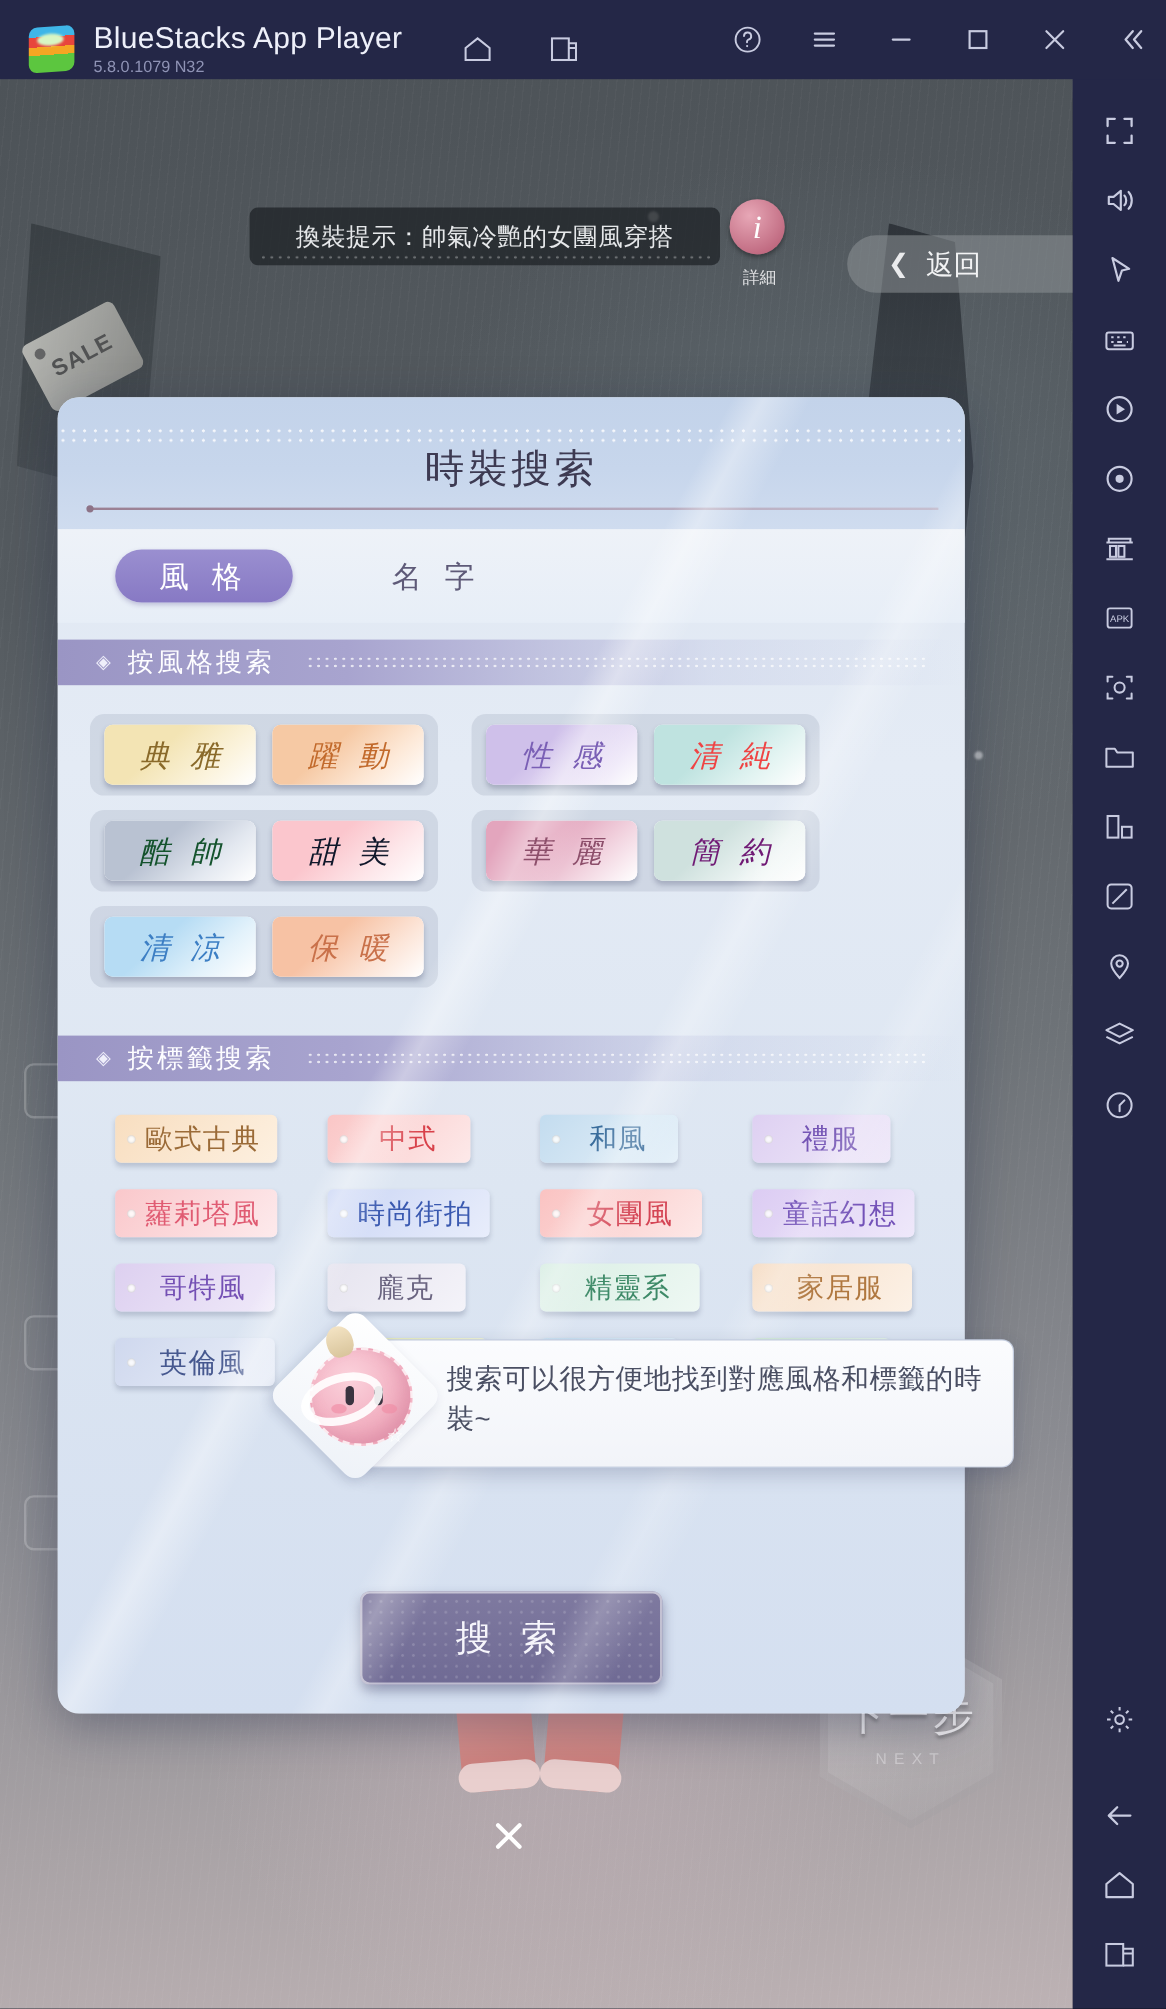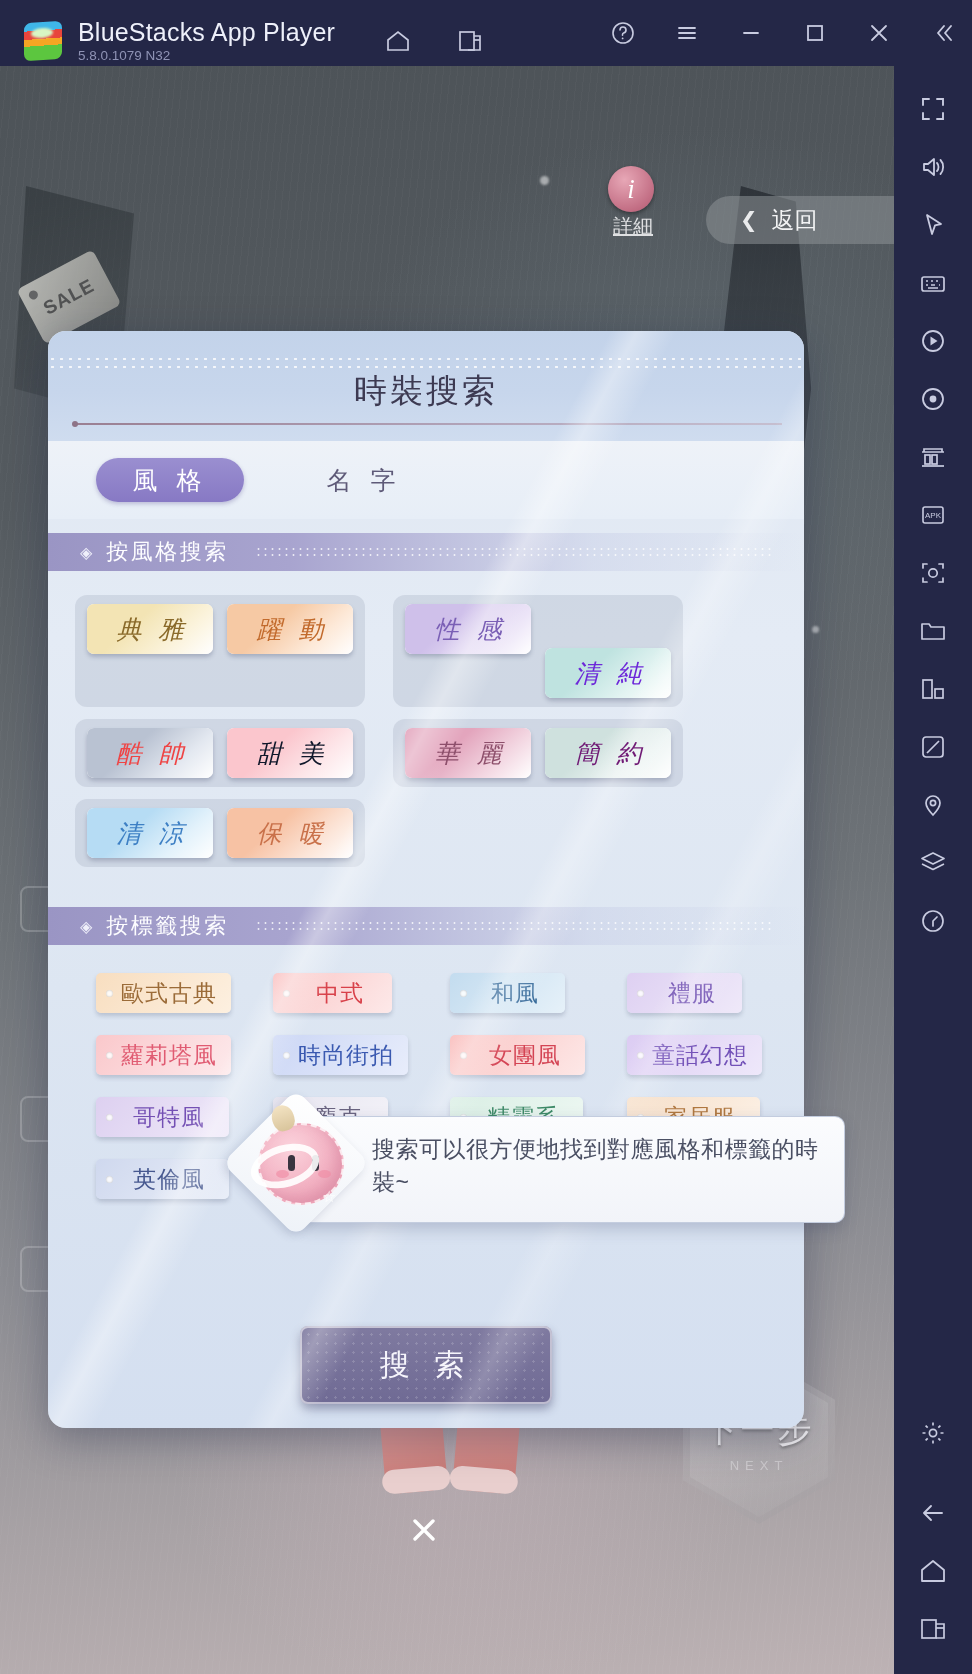--- a/index.html
+++ b/index.html
@@ -95,21 +95,21 @@
     background-size:7px 3px;
   }
   #detail-btn{ position:absolute; left:608px; top:100px; width:50px; text-align:center; cursor:pointer;}
   #detail-circle{
     width:46px;height:46px;border-radius:50%;
     background:radial-gradient(circle at 36% 30%, #e7a7b6, #b3566f);
     box-shadow:0 2px 4px rgba(0,0,0,.4);
     display:flex;align-items:center;justify-content:center;
     color:#fff; font-size:27px; font-style:italic; font-family:"Liberation Serif",serif;
   }
-  #detail-label{ color:#dfe0e2; font-size:20px; margin-top:1px;text-decoration:underline; }
+  #detail-label{ color:#dfe0e2; font-size:14px; margin-top:11px; }
 
   #back-btn{
     position:absolute; left:706px; top:130px; width:190px; height:48px;
     background:rgba(140,145,150,.55); border-radius:26px 0 0 26px;
     display:flex;align-items:center; gap:14px; padding-left:34px;
     color:#f2f3f4; font-size:23px; cursor:pointer;
   }
   #back-btn .chev{ font-size:21px; opacity:.95; }
 
   
@@ -367,20 +367,21 @@
 
   <div id="sil-left"></div>
   <div id="sil-right"></div>
 
   <div id="sale-tag">SALE</div>
 
   <div class="ghost-ico" style="top:820px;"></div>
   <div class="ghost-ico" style="top:1030px;"></div>
   <div class="ghost-ico" style="top:1180px;"></div>
 
+  <div id="hint-banner">換裝提示：帥氣冷艷的女團風穿搭</div>
 
   <div id="detail-btn">
     <div id="detail-circle">i</div>
     <div id="detail-label">詳細</div>
   </div>
 
   <div id="back-btn">
     <span class="chev">❮</span>
     <span>返回</span>
   </div>
@@ -427,28 +428,28 @@
               <span>典 雅</span>
             </div>
           <div class="sbtn" style="--c1:#f6c9a4;--c2:#fde9d8;color:#c26a2c;">
               <span>躍 動</span>
             </div>
         </div>
         <div class="style-group">
           <div class="sbtn" style="--c1:#cfc0ea;--c2:#ebe3f7;color:#7a5fb5;">
               <span>性 感</span>
             </div>
-          <div class="sbtn" style="--c1:#bfe3e0;--c2:#e3f4f2;color:#6d28d9;margin-top:44px;">
+          <div class="sbtn" style="--c1:#bfe3e0;--c2:#e3f4f2;color:#ef4444;">
               <span>清 純</span>
             </div>
         </div>
       </div>
       <div class="style-row">
         <div class="style-group">
-          <div class="sbtn" style="--c1:#b9c2d2;--c2:#e3e8f0;color:#ef4444;">
+          <div class="sbtn" style="--c1:#b9c2d2;--c2:#e3e8f0;color:#14532d;">
               <span>酷 帥</span>
             </div>
           <div class="sbtn" style="--c1:#fbc6cd;--c2:#fde7ea;color:#0f172a;">
               <span>甜 美</span>
             </div>
         </div>
         <div class="style-group">
           <div class="sbtn" style="--c1:#e3a5bd;--c2:#f3d7e2;color:#8d4f6b;">
               <span>華 麗</span>
             </div>

